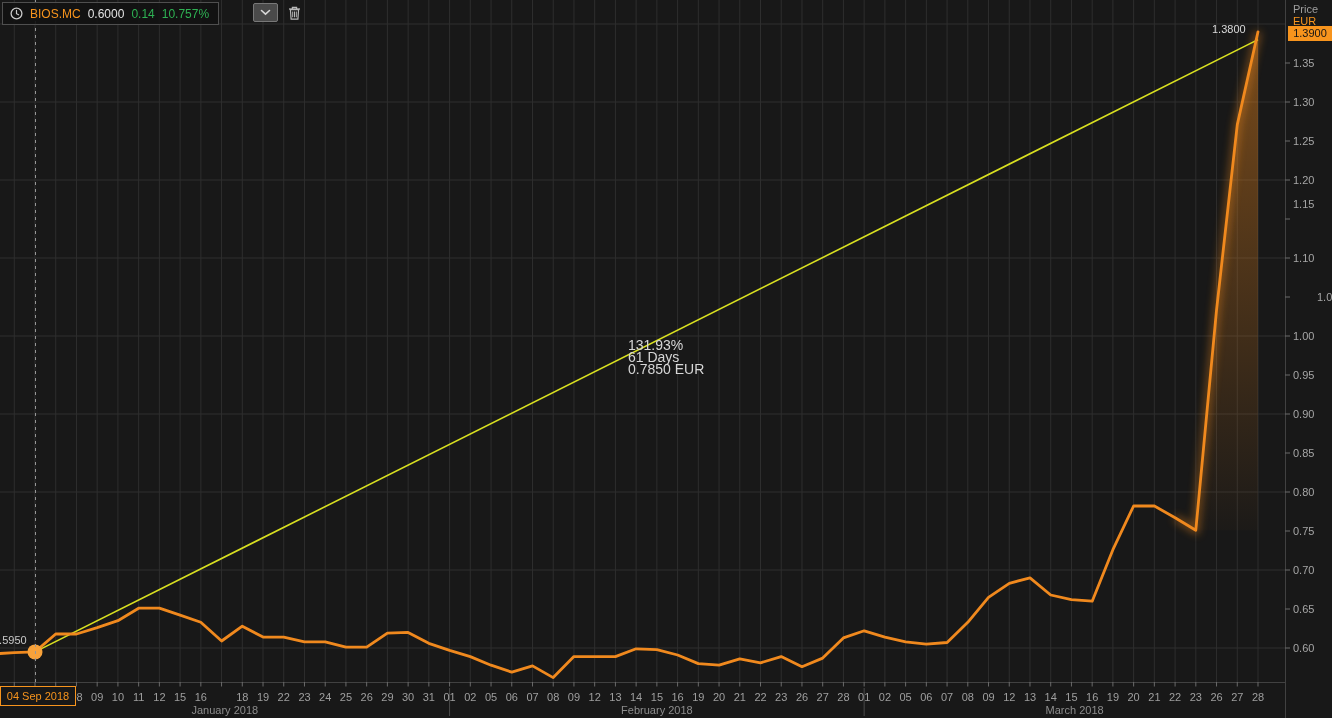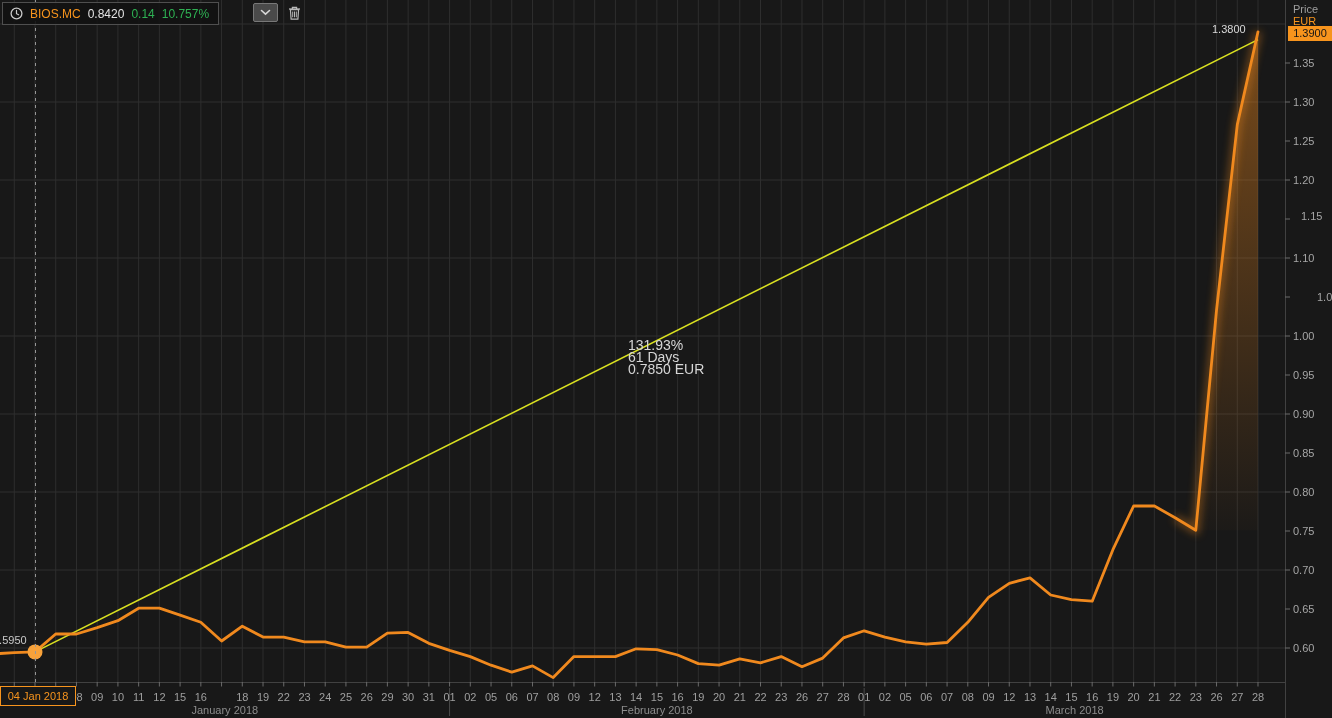--- a/index.html
+++ b/index.html
@@ -267,21 +267,21 @@
       <div class="lbl x-tick" style="left: 1205.5px; top: 691px;">26</div>
       <div class="lbl x-tick" style="left: 1226.3px; top: 691px;">27</div>
       <div class="lbl x-tick" style="left: 1247px; top: 691px;">28</div>
       <div class="lbl month-lbl" style="left: 224.8px; top: 704px;">January 2018</div>
       <div class="lbl month-lbl" style="left: 656.9px; top: 704px;">February 2018</div>
       <div class="lbl month-lbl" style="left: 1074.6px; top: 704px;">March 2018</div>
       <div class="lbl y-tick" style="left: 1293px; top: 56.5px;">1.35</div>
       <div class="lbl y-tick" style="left: 1293px; top: 95.5px;">1.30</div>
       <div class="lbl y-tick" style="left: 1293px; top: 134.5px;">1.25</div>
       <div class="lbl y-tick" style="left: 1293px; top: 173.5px;">1.20</div>
-      <div class="lbl y-tick" style="left: 1293px; top: 210px; margin-left: 8px;">1.15</div>
+      <div class="lbl y-tick" style="left: 1293px; top: 198px;">1.15</div>
       <div class="lbl y-tick" style="left: 1293px; top: 251.5px;">1.10</div>
       <div class="lbl y-tick" style="left: 1293px; top: 290.5px; margin-left: 24px;">1.05</div>
       <div class="lbl y-tick" style="left: 1293px; top: 329.5px;">1.00</div>
       <div class="lbl y-tick" style="left: 1293px; top: 368.5px;">0.95</div>
       <div class="lbl y-tick" style="left: 1293px; top: 407.5px;">0.90</div>
       <div class="lbl y-tick" style="left: 1293px; top: 446.5px;">0.85</div>
       <div class="lbl y-tick" style="left: 1293px; top: 485.5px;">0.80</div>
       <div class="lbl y-tick" style="left: 1293px; top: 524.5px;">0.75</div>
       <div class="lbl y-tick" style="left: 1293px; top: 563.5px;">0.70</div>
       <div class="lbl y-tick" style="left: 1293px; top: 602.5px;">0.65</div>
@@ -289,21 +289,21 @@
     </div>
 
   <div class="quote-bar">
     <span style="display:inline-flex;">
       <svg width="13" height="13" viewBox="0 0 13 13">
         <circle cx="6.5" cy="6.5" r="5.4" fill="none" stroke="#c9c9c9" stroke-width="1.3"></circle>
         <path d="M6.5 3.4 V6.7 L8.6 7.8" fill="none" stroke="#c9c9c9" stroke-width="1.2" stroke-linecap="round"></path>
       </svg>
     </span>
     <span class="sym">BIOS.MC</span>
-    <span class="last">0.8420</span>
+    <span class="last">0.6000</span>
     <span class="chg">0.14</span>
     <span class="pct">10.757%</span>
   </div>
 
   <button class="icon-btn btn-dd">
     <span style="display:inline-flex;">
       <svg width="11" height="7" viewBox="0 0 11 7">
         <path d="M1.5 1.5 L5.5 5.2 L9.5 1.5" fill="none" stroke="#d8d8d8" stroke-width="1.6" stroke-linecap="round"></path>
       </svg>
     </span>
@@ -327,14 +327,14 @@
   <div class="lbl peak-lbl">1.3800</div>
 
   <div class="lbl trend-note">
     <div>131.93%</div>
     <div>61 Days</div>
     <div>0.7850 EUR</div>
   </div>
 
   <div class="lbl start-price">0.5950</div>
 
-  <div class="lbl date-box">04 Jan 2018</div>
+  <div class="lbl date-box">04 Sep 2018</div>
 </div>
 
 </body></html>

